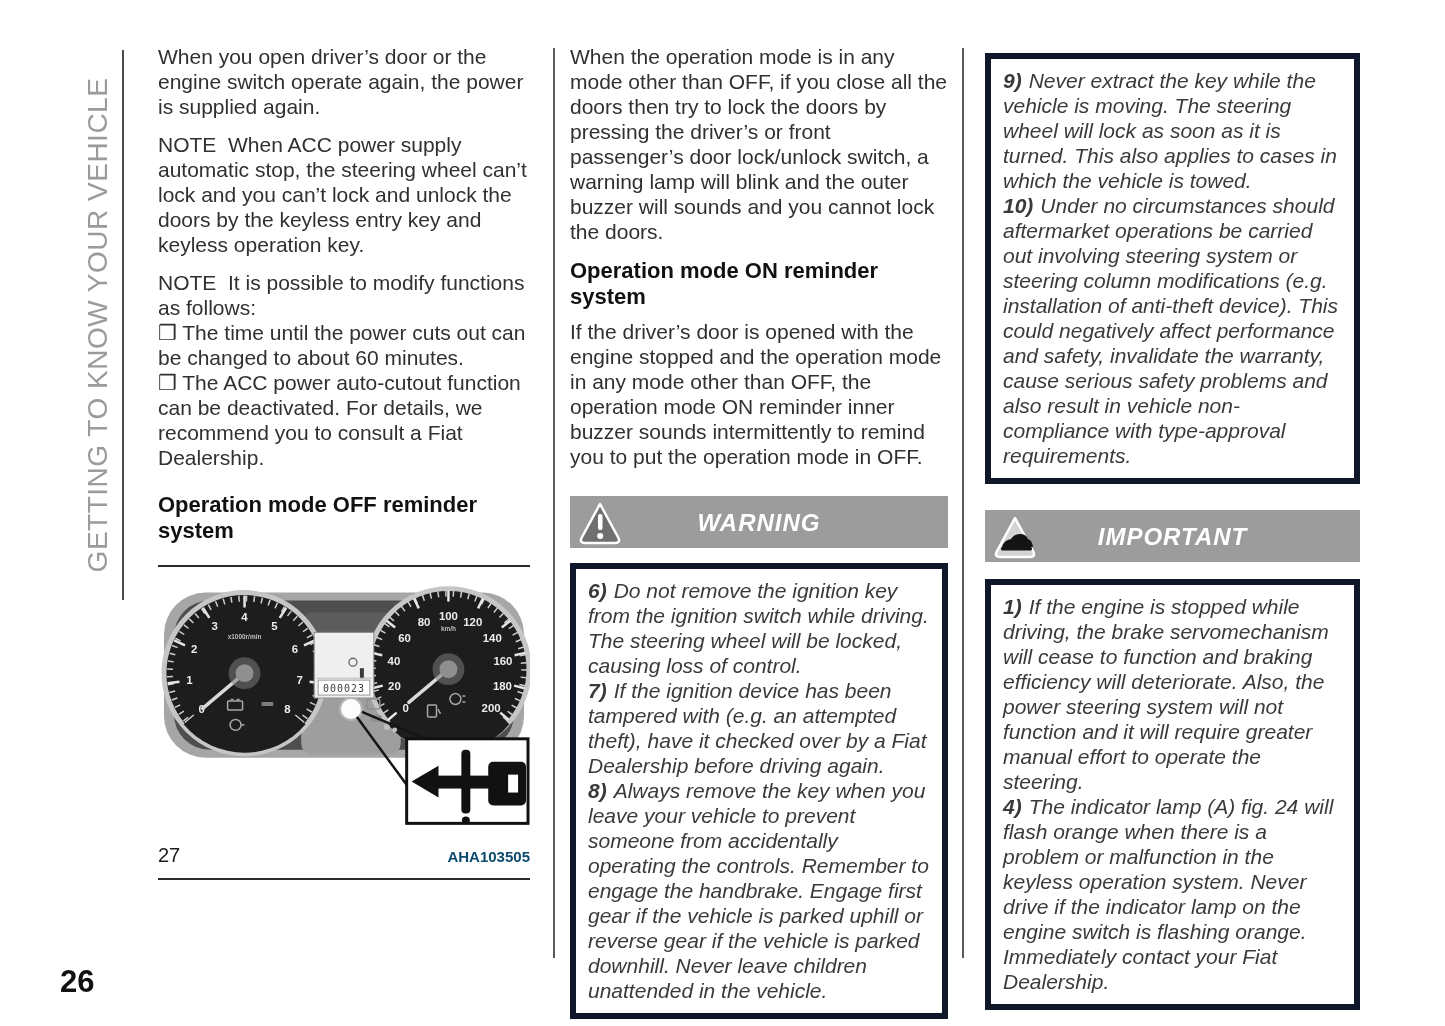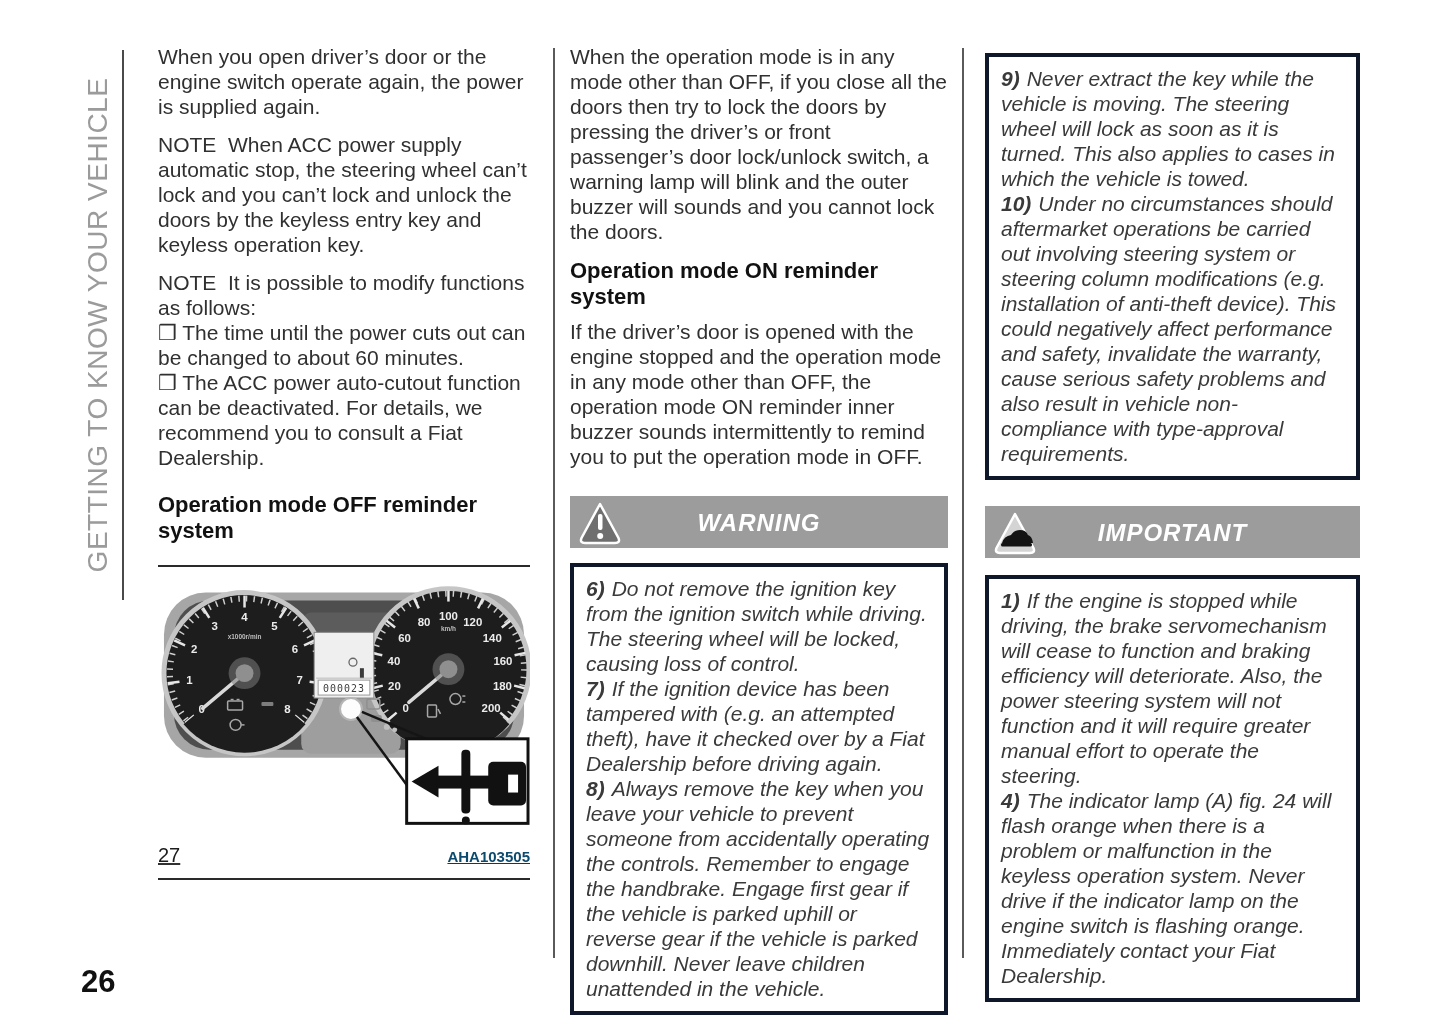--- a/index.html
+++ b/index.html
@@ -8,21 +8,21 @@
     font-family:"Liberation Sans",sans-serif;color:#303030;overflow:hidden;
   }
   
   .sidebar-title{
     position:absolute;left:82px;top:601px;width:552px;
     transform:rotate(-90deg);transform-origin:0 0;
     font-size:28px;color:#9b9b9b;letter-spacing:0.5px;white-space:nowrap;
     text-align:center;
   }
   .sidebar-rule{position:absolute;left:122px;top:50px;width:2px;height:550px;background:#4a4a4a;}
-  .page-number{position:absolute;left:81px;top:964px;font-size:31px;font-weight:bold;color:#111;}
+  .page-number{position:absolute;left:60px;top:964px;font-size:31px;font-weight:bold;color:#111;}
   
   .divider{position:absolute;top:48px;width:2px;height:910px;background:#5a5a5a;}
   .divider.d1{left:553px;}
   .divider.d2{left:962px;}
   
   .col{position:absolute;top:44px;font-size:21px;line-height:25px;}
   .col1{left:158px;width:372px;}
   .col2{left:570px;width:378px;}
   .col3{left:985px;width:375px;}
   .col p{margin:0 0 13px 0;white-space:pre-wrap;}
@@ -30,27 +30,27 @@
   
   .graybar{
     position:relative;height:52px;background:#9c9c9c;margin-top:16px;
     display:flex;align-items:center;justify-content:center;
   }
   .graybar .bar-icon{position:absolute;left:7px;top:4px;}
   .graybar .bar-label{
     font-size:24px;font-weight:bold;font-style:italic;color:#ffffff;letter-spacing:1px;
   }
   .wbox{
-    border:4px solid #0f172a;background:#fff;margin-top:15px;padding:9px 12px 10px 12px;
+    border:6px solid #0f172a;background:#fff;margin-top:15px;padding:9px 12px 10px 12px;
   }
   .wbox p{font-style:italic;color:#3a3a3a;margin:0;}
   .wbox p b{margin-right:7px;}
   
   .figure{border-top:2px solid #2a2a2a;border-bottom:2px solid #2a2a2a;margin-top:21px;padding:11px 0 9px 0;}
-  .figure-caption{display:flex;justify-content:space-between;align-items:baseline;margin-top:7px;text-decoration:underline;}
+  .figure-caption{display:flex;justify-content:space-between;align-items:baseline;margin-top:7px;}
   .fig-num{font-size:20px;color:#1c1c1c;}
   .fig-code{font-size:15px;font-weight:bold;color:#0c4a6e;}
   .glabel{font:bold 11.5px "Liberation Sans",sans-serif;fill:#ececec;}
   .gunit{font:bold 6.5px "Liberation Sans",sans-serif;fill:#bdbdbd;}
   .odo{font:10px "DejaVu Sans Mono",monospace;fill:#3c3c3c;letter-spacing:1px;}
 </style>
 </head>
 <body>
 
 <div class="sidebar-title">GETTING TO KNOW YOUR VEHICLE</div>

